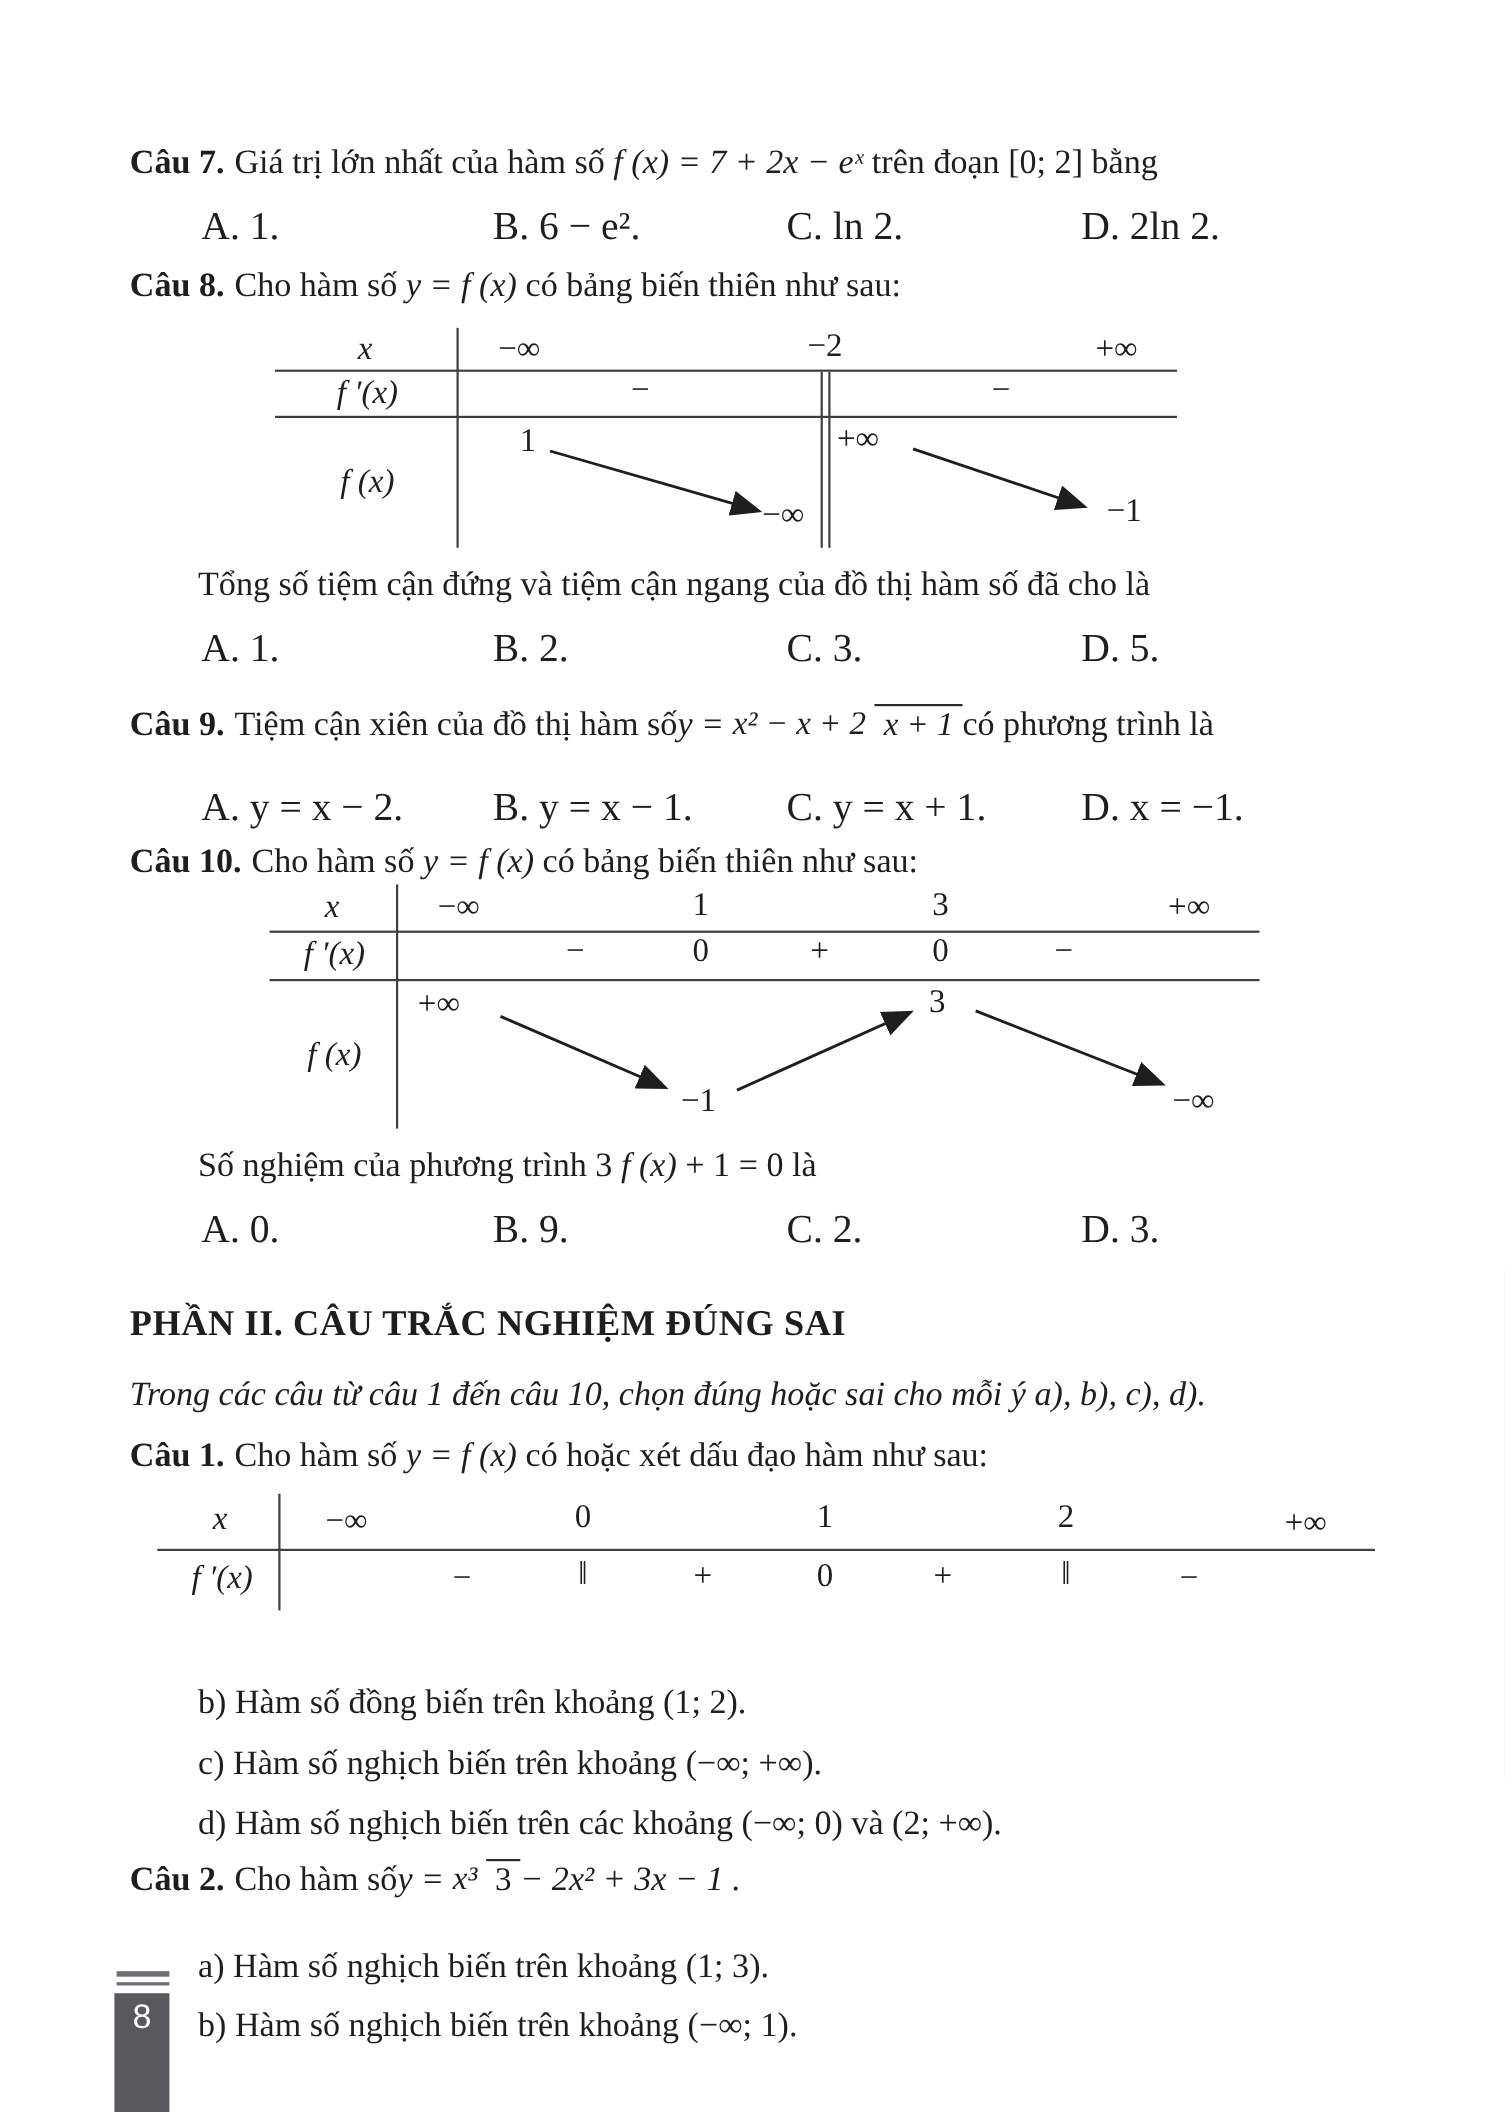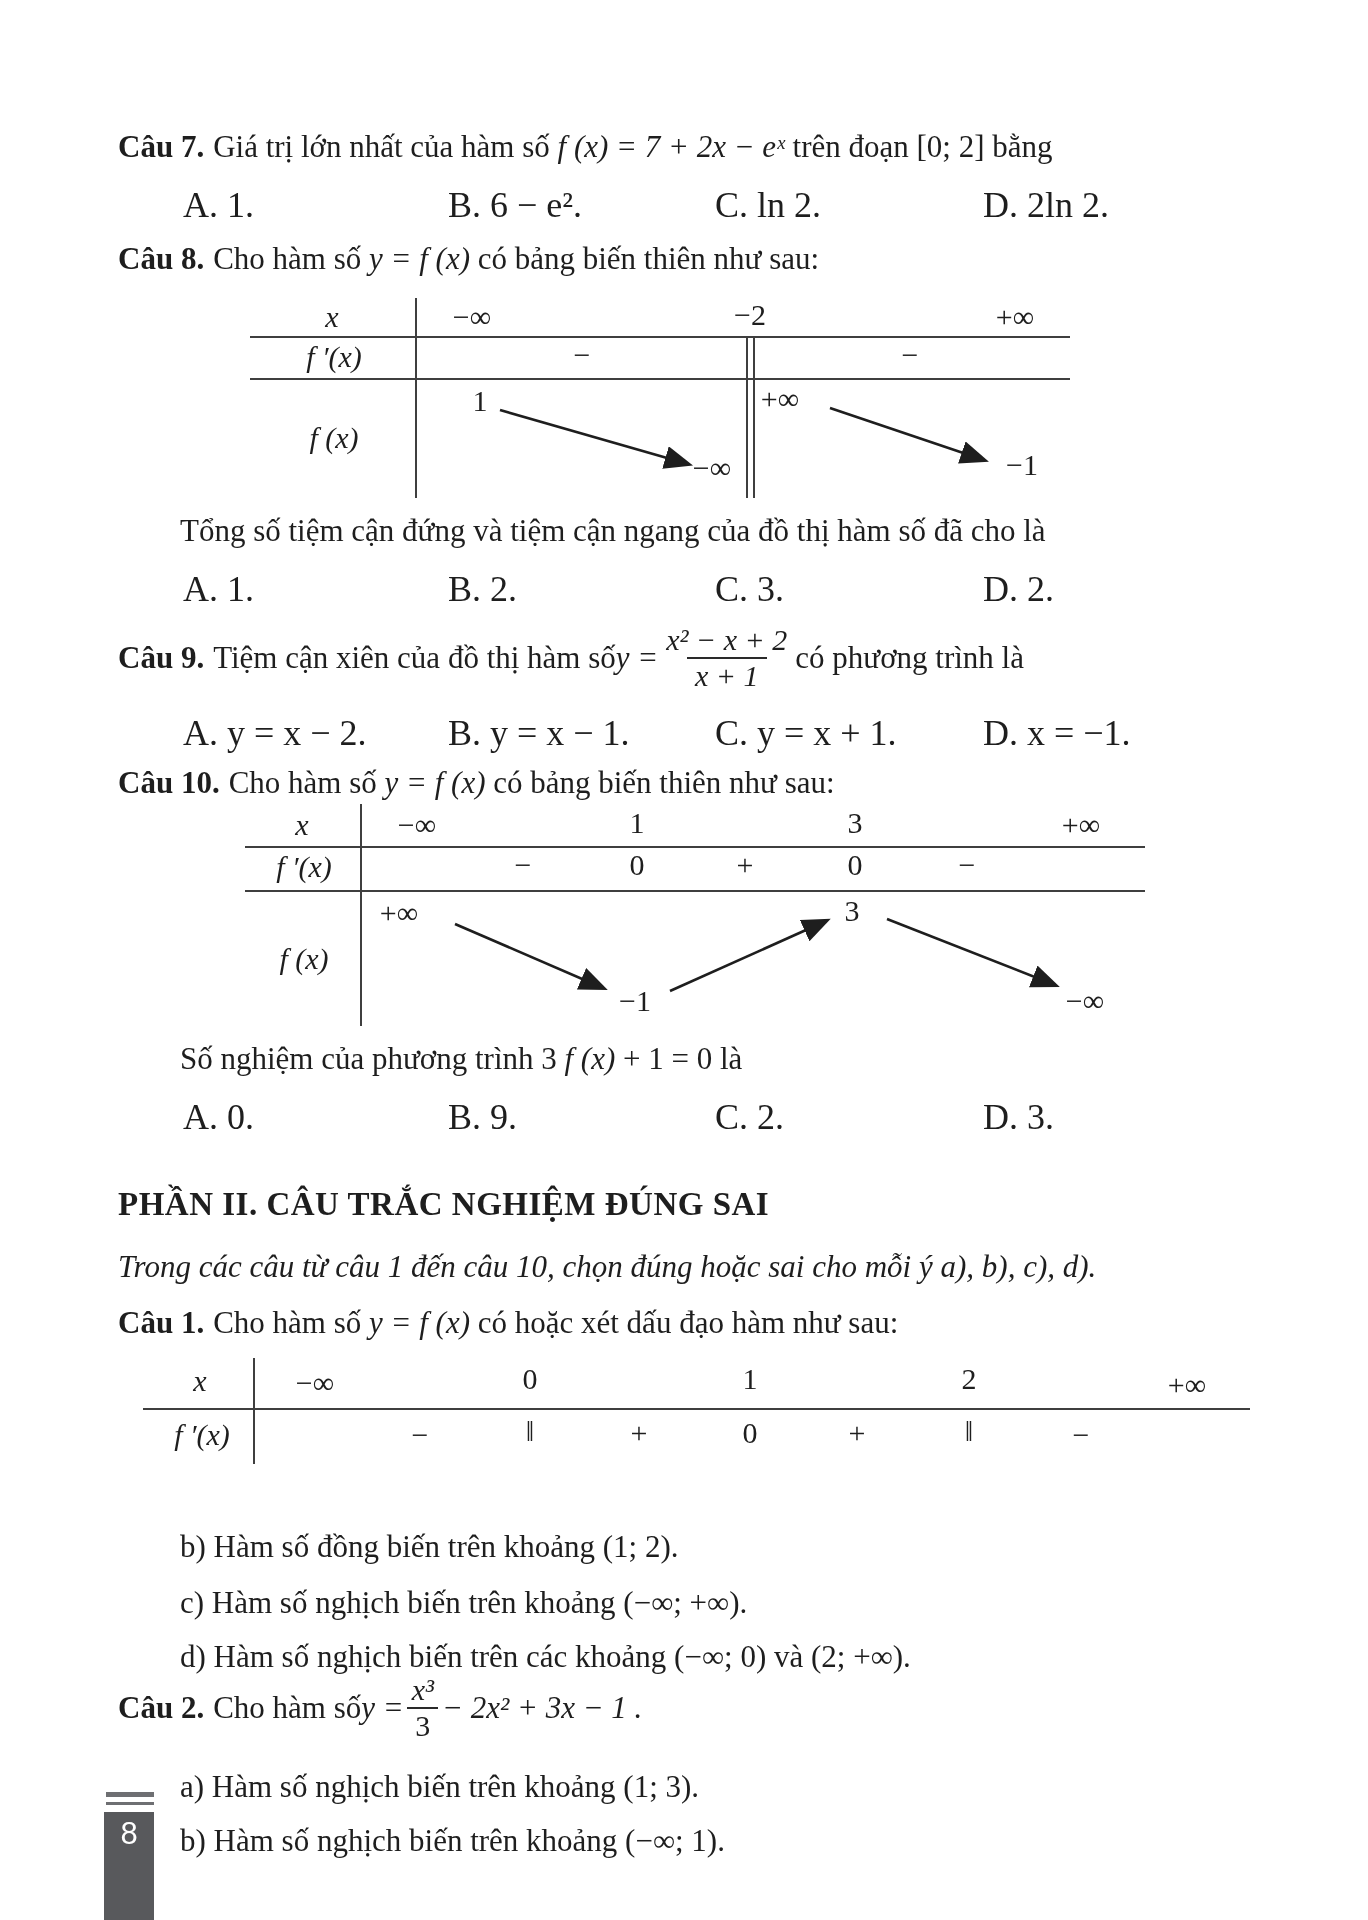--- a/index.html
+++ b/index.html
@@ -8,21 +8,21 @@
   .line{position:absolute;left:118px;font-size:31px;white-space:nowrap;line-height:1.25;}
   .stem{left:180px;}
   .qlabel{font-weight:bold;margin-right:9px;}
   .mi{font-style:italic;}
   .it{font-style:italic;}
   .opts{position:absolute;left:118px;width:1180px;padding-left:65px;display:grid;
         grid-template-columns:265px 267px 268px auto;font-size:36px;white-space:nowrap;}
   .heading{position:absolute;left:118px;font-size:33px;font-weight:bold;letter-spacing:.5px;white-space:nowrap;}
   .mathline{position:absolute;left:118px;display:flex;align-items:center;
             font-size:31px;white-space:nowrap;}
-  .frac{display:inline-flex;flex-direction:column;align-items:center;line-height:1.15;}
+  .frac{display:inline-flex;flex-direction:row;align-items:center;line-height:1.15;}
   .frac .num{padding:0 8px;font-size:30px;}
   .frac .den{border-top:2px solid #2a2a2a;padding:0 8px;font-size:30px;}
   
   .tbl{position:absolute;font-size:30px;}
   .vline{position:absolute;width:2px;background:#3f3f3f;}
   .hline{position:absolute;left:0;height:2px;background:#3f3f3f;width:100%;}
   .dbar{position:absolute;width:5px;border-left:2px solid #3f3f3f;border-right:2px solid #3f3f3f;}
   .tc{position:absolute;transform:translateX(-50%);white-space:nowrap;line-height:1;}
   .arr{position:absolute;overflow:visible;}
   .arr line{stroke:#1e1e1e;stroke-width:2.6;}
@@ -83,21 +83,21 @@
       </svg>
   </div>
 
   <div class="line stem" style="top:512px">
     <span>Tổng số tiệm cận đứng và tiệm cận ngang của đồ thị hàm số đã cho là</span>
   </div>
   <div class="opts" style="top:568px">
     <span>A. 1.</span>
     <span>B. 2.</span>
     <span>C. 3.</span>
-    <span>D. 2.</span>
+    <span>D. 5.</span>
   </div>
 
   <div class="mathline" style="top:608px;height:100px">
     <span class="qlabel">Câu 9.</span>
     <span>Tiệm cận xiên của đồ thị hàm số </span>
     <span class="mi">y =</span>
     <span class="frac">
       <span class="num mi">x² − x + 2</span>
       <span class="den mi">x + 1</span>
     </span>

